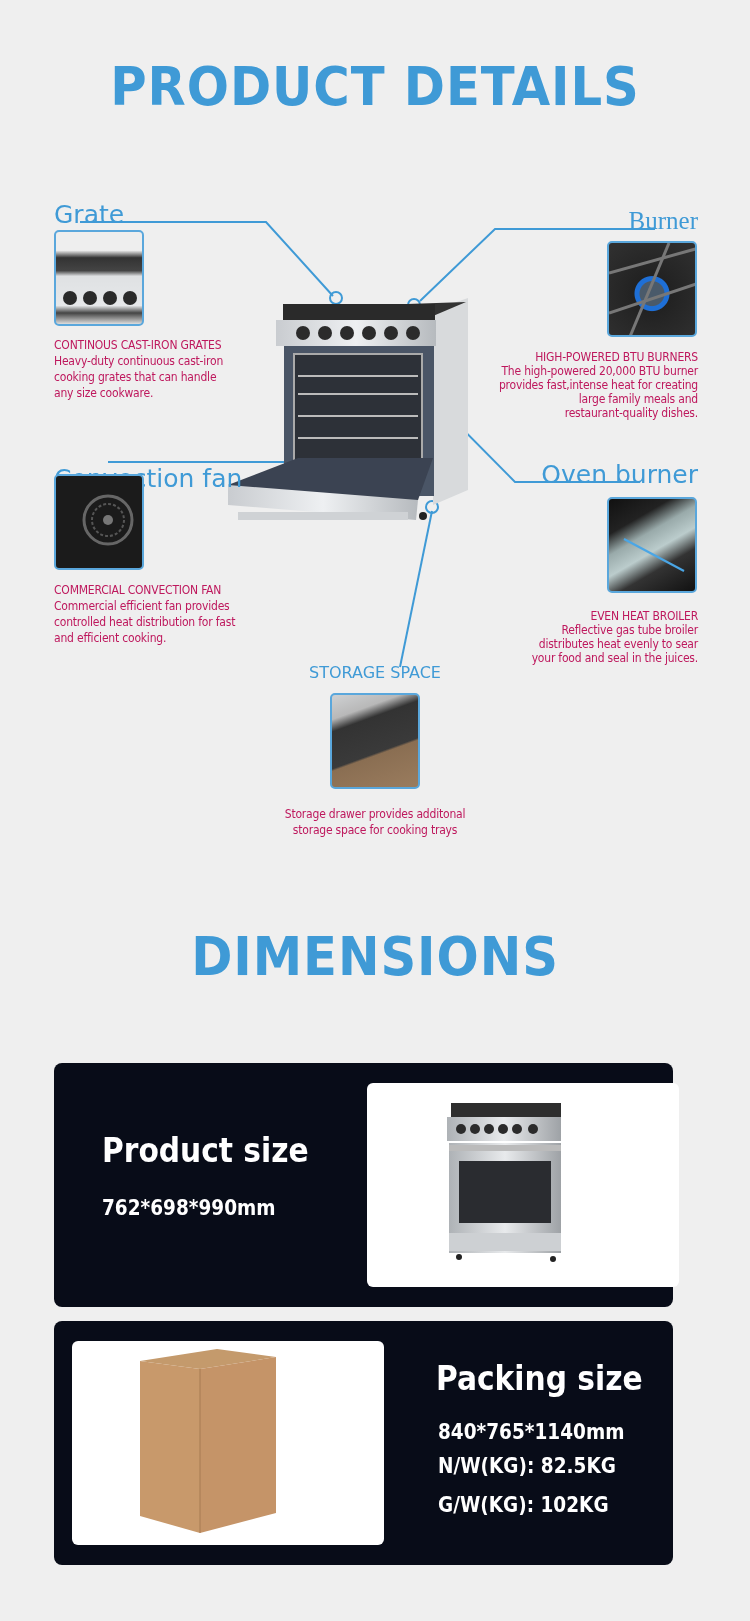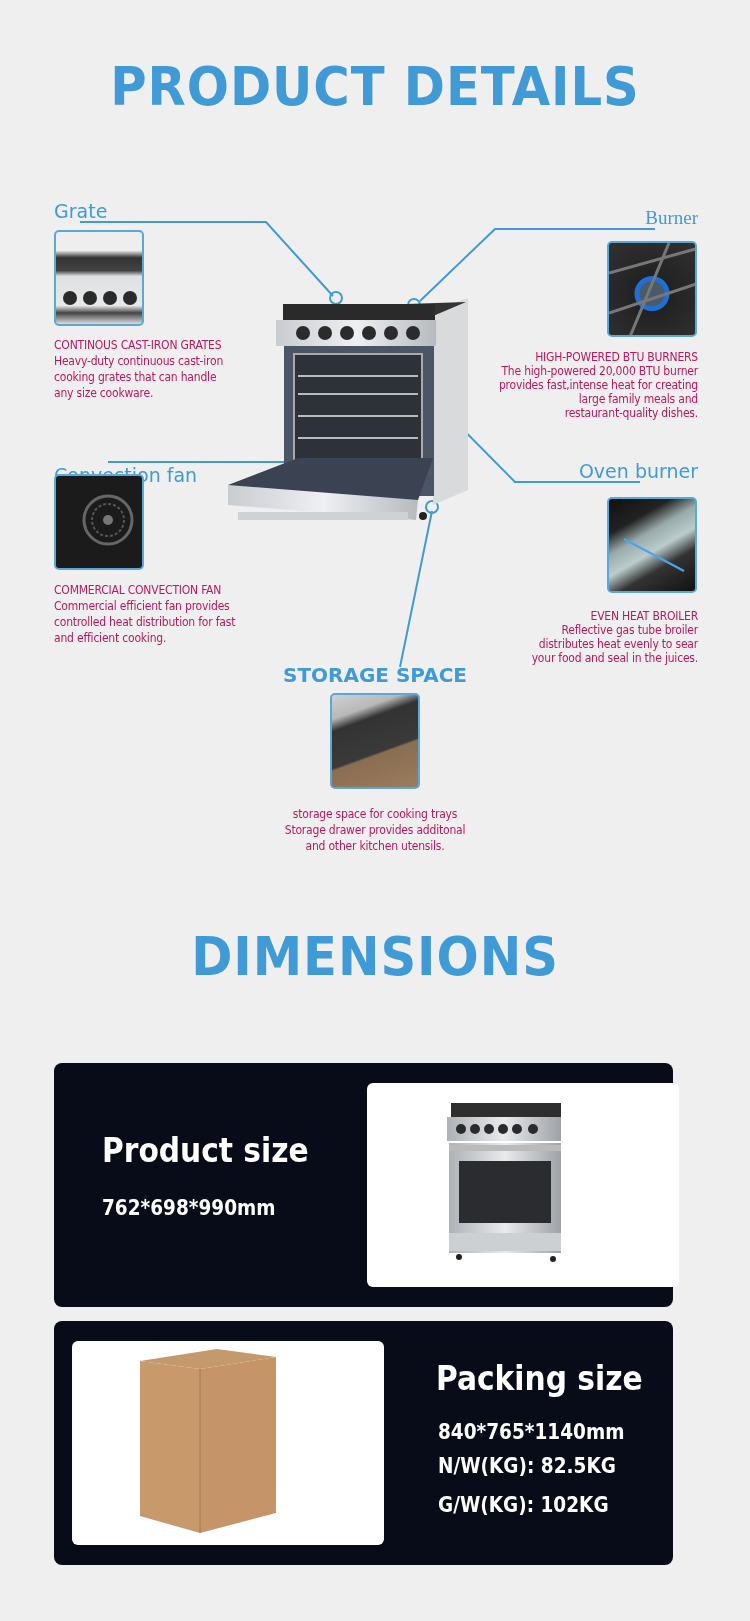--- a/index.html
+++ b/index.html
@@ -4,21 +4,21 @@
 <style>
   * { box-sizing: border-box; margin: 0; padding: 0; }
   html, body { width: 750px; height: 1621px; background: #efefef; overflow: hidden; }
   body { position: relative; font-family: "DejaVu Sans", sans-serif; color: #333; }
   .abs { position: absolute; }
   .section-title {
     position: absolute; left: 0; width: 750px; text-align: center;
     color: #3f9ad6; font-weight: bold; font-family: "DejaVu Sans", sans-serif;
     font-size: 54px; letter-spacing: 1px; transform: scaleX(0.92);
   }
-  .feat-title { color: #3f9ad6; font-size: 19px; font-family: "DejaVu Sans", sans-serif; transform-origin: left top; }
+  .feat-title { color: #3f9ad6; font-size: 25px; font-family: "DejaVu Sans", sans-serif; transform-origin: left top; }
   .feat-title.right { text-align: right; transform-origin: right top; }
   .thumb {
     position: absolute; width: 90px; height: 96px; border-radius: 5px;
     border: 2px solid #5aa7dc; overflow: hidden; background: #222;
   }
   .desc { position: absolute; font-size: 12px; line-height: 16px; color: #be185d; font-family: "DejaVu Sans Condensed", "DejaVu Sans", sans-serif; letter-spacing: -0.2px; }
   .desc.small { font-size: 12px; line-height: 14px; }
   .desc .head { display: block; }
   .right-text { text-align: right; }
   .card {
@@ -152,26 +152,25 @@
       <line x1="15" y1="40" x2="75" y2="72" stroke="#4aa6e6" stroke-width="2"></line>
     </svg>
 </div>
 <div class="desc small right-text" style="right:52px; top:609px; width:240px;">
   <span class="head">EVEN HEAT BROILER</span>
   <span class="head">Reflective gas tube broiler</span>
   <span class="head">distributes heat evenly to sear</span>
   <span class="head">your food and seal in the juices.</span>
 </div>
 
-<div class="abs" style="left:0; width:750px; top:663px; text-align:center; color:#3f9ad6; font-size:20px; font-weight:bold;">STORAGE SPACE</div>
+<div class="abs" style="left:0; width:750px; top:663px; text-align:center; color:#3f9ad6; font-size:16px; font-weight:normal;">STORAGE SPACE</div>
 <div class="thumb" style="left:330px; top:693px; background:linear-gradient(160deg,#cfd1d3 0,#b8b8b8 20%,#333 30%,#3a3a3a 60%,#8a6e52 62%,#9a7c5e 100%);"></div>
 <div class="desc" style="left:0; width:750px; top:806px; text-align:center;">
+  <span class="head">Storage drawer provides additonal</span>
   <span class="head">storage space for cooking trays</span>
-  <span class="head">Storage drawer provides additonal</span>
-  <span class="head">and other kitchen utensils.</span>
 </div>
 
 <div class="section-title" style="top:925px;">DIMENSIONS</div>
 
 <div class="card" style="top:1063px; height:244px;">
   <div class="card-h" style="left:48px; top:68px;">Product size</div>
   <div class="card-v" style="left:48px; top:133px;">762*698*990mm</div>
   <div class="card-white" style="left:313px; top:20px; width:312px; height:204px;">
     <svg width="312" height="204" viewBox="0 0 312 204">
       <defs>

